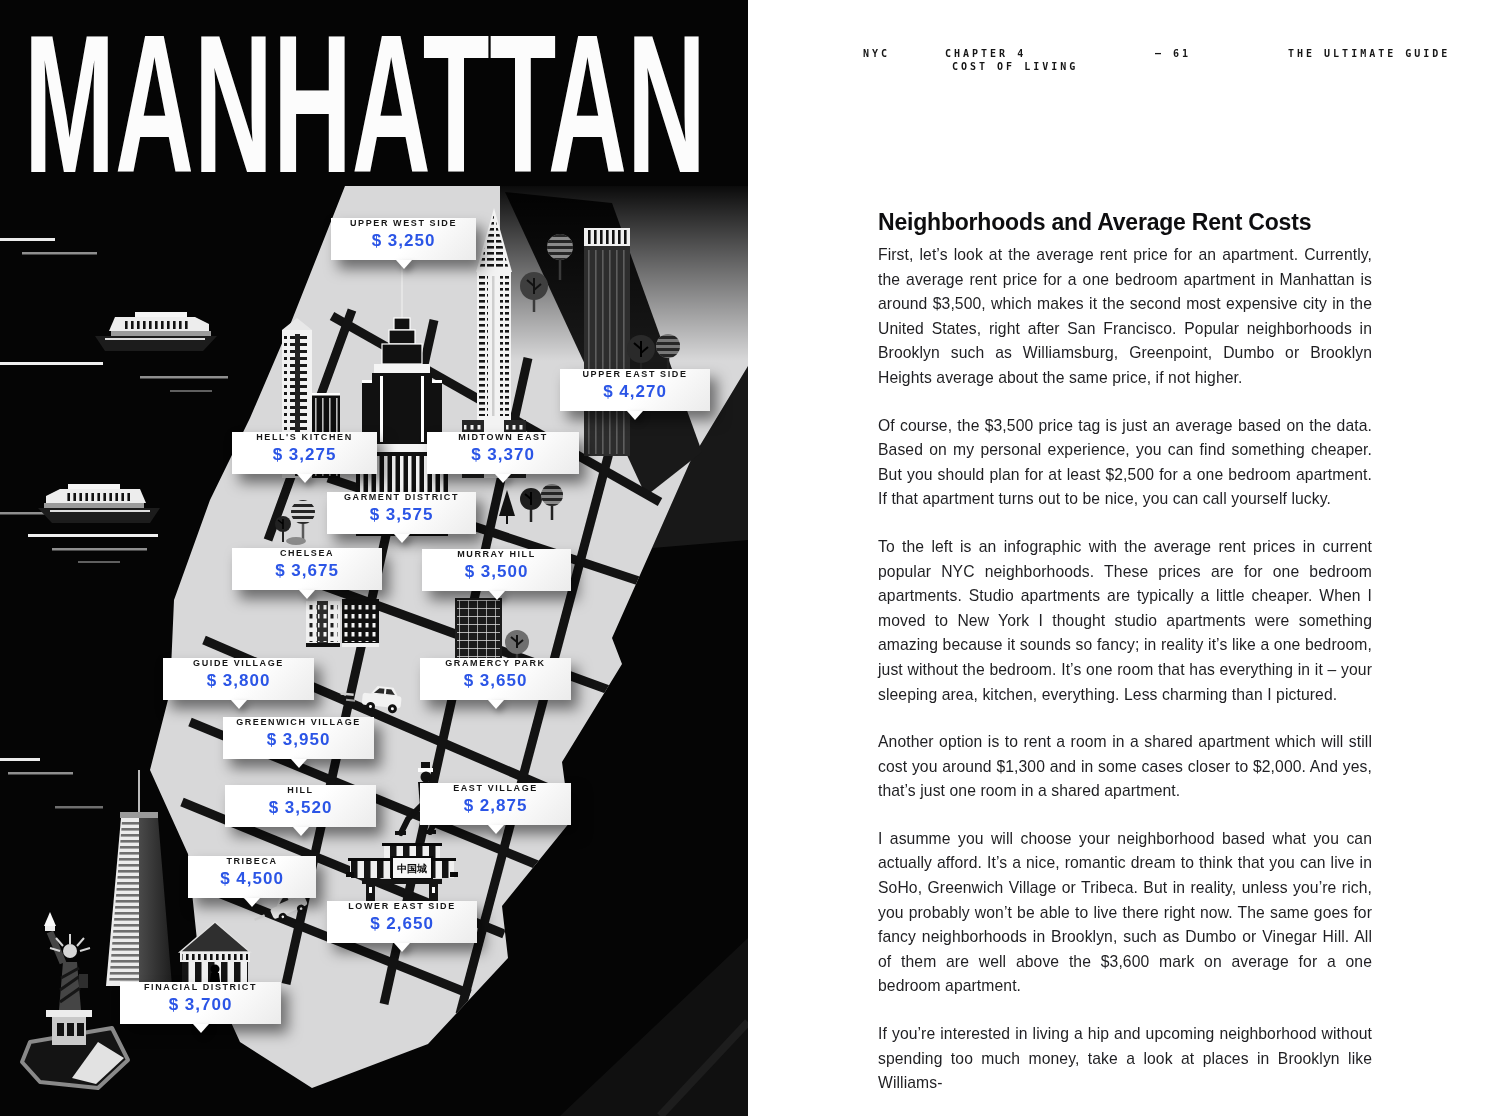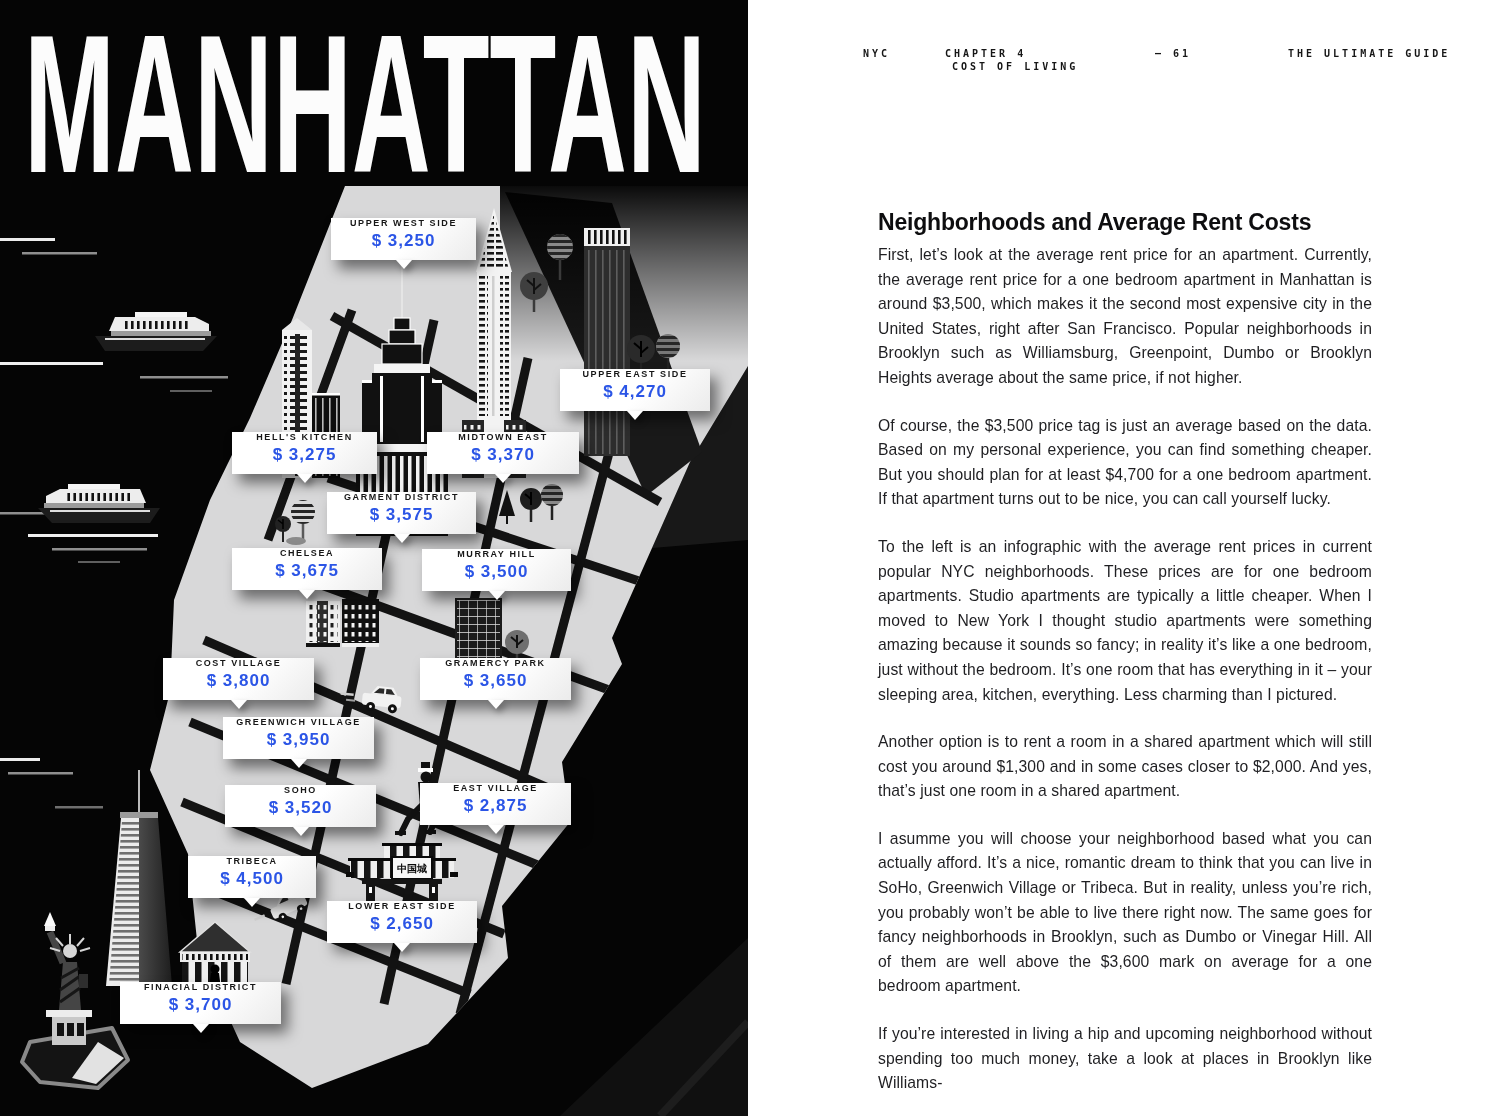--- a/index.html
+++ b/index.html
@@ -386,36 +386,36 @@
         <div class="nname">CHELSEA</div>
         <div class="nprice">$ 3,675</div>
         <div class="nptr"></div>
       </div>
       <div class="nlabel" style="left:422px;top:549px;width:145px">
         <div class="nname">MURRAY HILL</div>
         <div class="nprice">$ 3,500</div>
         <div class="nptr"></div>
       </div>
       <div class="nlabel" style="left:163px;top:658px;width:147px">
-        <div class="nname">COST VILLAGE</div>
+        <div class="nname">GUIDE VILLAGE</div>
         <div class="nprice">$ 3,800</div>
         <div class="nptr"></div>
       </div>
       <div class="nlabel" style="left:420px;top:658px;width:147px">
         <div class="nname">GRAMERCY PARK</div>
         <div class="nprice">$ 3,650</div>
         <div class="nptr"></div>
       </div>
       <div class="nlabel" style="left:223px;top:717px;width:147px">
         <div class="nname">GREENWICH VILLAGE</div>
         <div class="nprice">$ 3,950</div>
         <div class="nptr"></div>
       </div>
       <div class="nlabel" style="left:225px;top:785px;width:147px">
-        <div class="nname">SOHO</div>
+        <div class="nname">HILL</div>
         <div class="nprice">$ 3,520</div>
         <div class="nptr"></div>
       </div>
       <div class="nlabel" style="left:420px;top:783px;width:147px">
         <div class="nname">EAST VILLAGE</div>
         <div class="nprice">$ 2,875</div>
         <div class="nptr"></div>
       </div>
       <div class="nlabel" style="left:188px;top:856px;width:124px">
         <div class="nname">TRIBECA</div>
@@ -439,21 +439,21 @@
     <div class="mono h-nyc">NYC</div>
     <div class="mono h-chap1">CHAPTER 4</div>
     <div class="mono h-chap2">COST OF LIVING</div>
     <div class="mono h-num">– 61</div>
     <div class="mono h-guide">THE ULTIMATE GUIDE</div>
 
     <h1 class="heading">Neighborhoods and Average Rent Costs</h1>
 
     <div class="bodycol">
       <p>First, let’s look at the average rent price for an apartment. Currently, the average rent price for a one bedroom apartment in Manhattan is around $3,500, which makes it the second most expensive city in the United States, right after San Francisco. Popular neighborhoods in Brooklyn such as Williamsburg, Greenpoint, Dumbo or Brooklyn Heights average about the same price, if not higher.</p>
-      <p>Of course, the $3,500 price tag is just an average based on the data. Based on my personal experience, you can find something cheaper. But you should plan for at least $4,700 for a one bedroom apartment. If that apartment turns out to be nice, you can call yourself lucky.</p>
+      <p>Of course, the $3,500 price tag is just an average based on the data. Based on my personal experience, you can find something cheaper. But you should plan for at least $2,500 for a one bedroom apartment. If that apartment turns out to be nice, you can call yourself lucky.</p>
       <p>To the left is an infographic with the average rent prices in current popular NYC neighborhoods. These prices are for one bedroom apartments. Studio apartments are typically a little cheaper. When I moved to New York I thought studio apartments were something amazing because it sounds so fancy; in reality it’s like a one bedroom, just without the bedroom. It’s one room that has everything in it – your sleeping area, kitchen, everything. Less charming than I pictured.</p>
       <p>Another option is to rent a room in a shared apartment which will still cost you around $1,300 and in some cases closer to $2,000. And yes, that’s just one room in a shared apartment.</p>
       <p>I asumme you will choose your neighborhood based what you can actually afford. It’s a nice, romantic dream to think that you can live in SoHo, Greenwich Village or Tribeca. But in reality, unless you’re rich, you probably won’t be able to live there right now. The same goes for fancy neighborhoods in Brooklyn, such as Dumbo or Vinegar Hill. All of them are well above the $3,600 mark on average for a one bedroom apartment.</p>
       <p>If you’re interested in living a hip and upcoming neighborhood without spending too much money, take a look at places in Brooklyn like Williams-</p>
     </div>
   </div>
 
 </div>
 
 </body></html>

